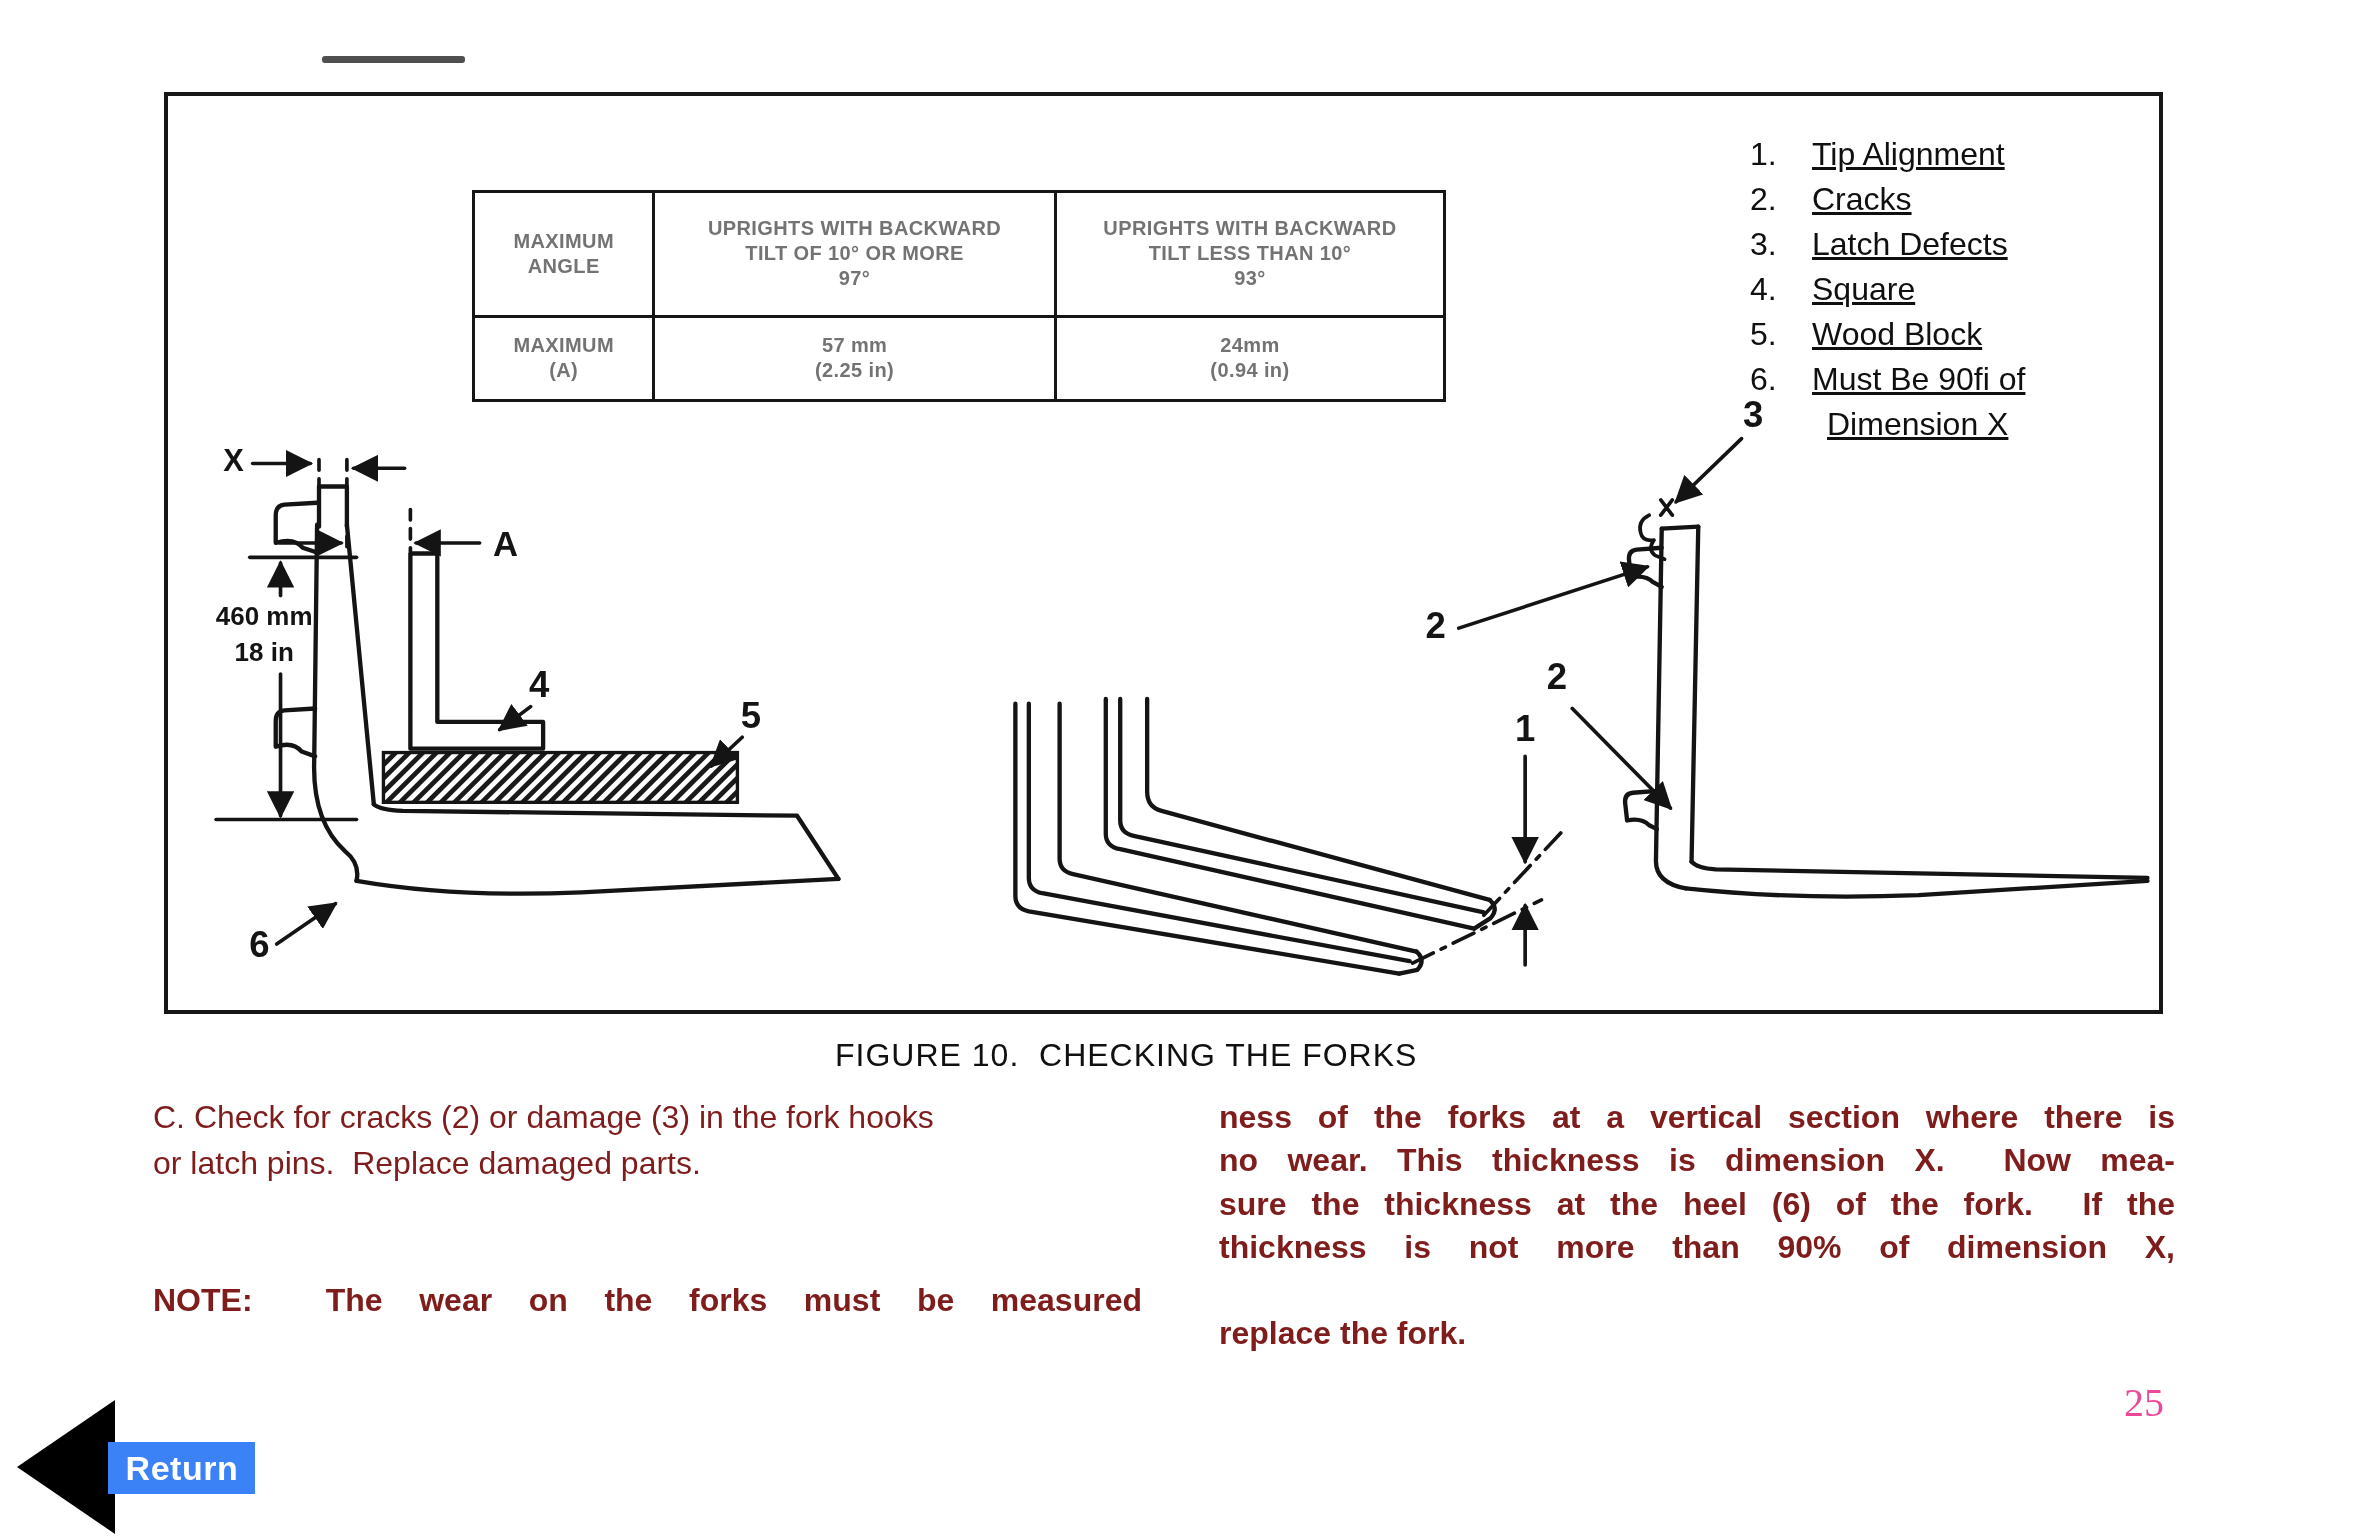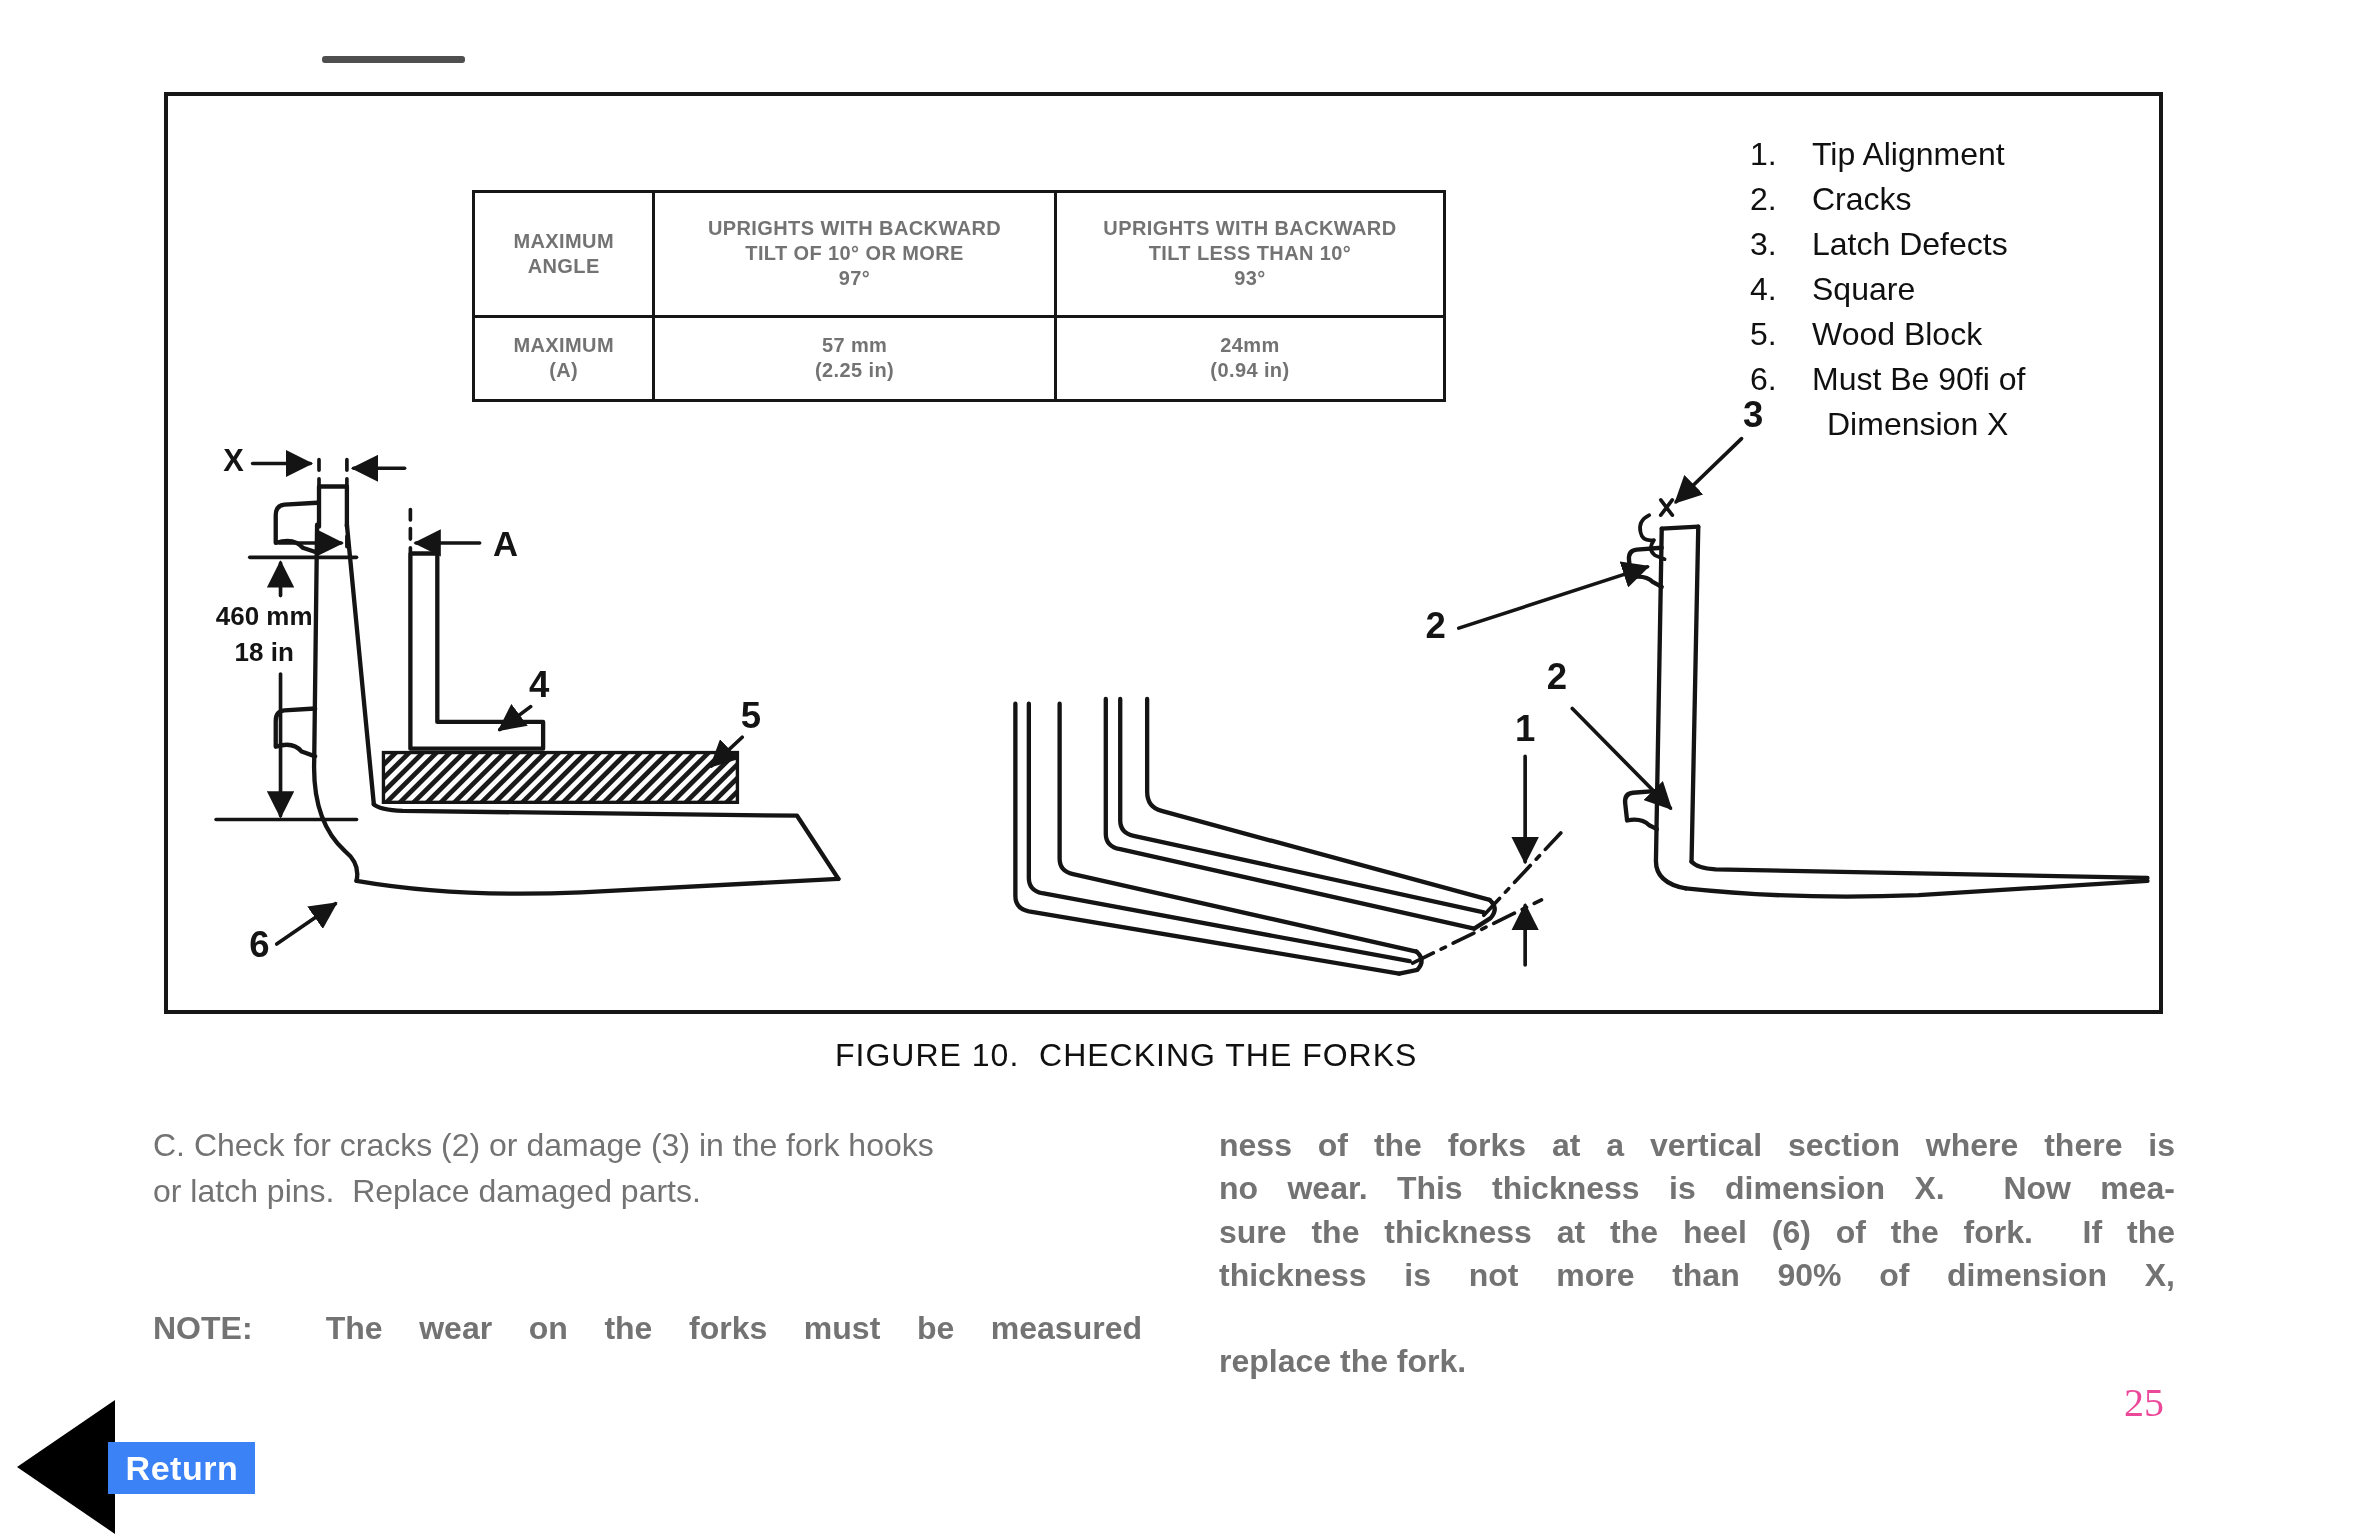--- a/index.html
+++ b/index.html
@@ -18,27 +18,27 @@
               text-align:center;}
   .spec-table td{border:3.9px solid #161616;padding:3.9px 7.7px;vertical-align:middle;background:#fff;}
   .spec-table .c1{width:162px;}
   .spec-table .c2{width:383px;}
   .spec-table .c3{width:371px;}
   .spec-table .hrow td{height:114px;}
   .spec-table .drow td{height:73px;}
 
   
   .legend{position:absolute;left:1582px;top:36px;font-size:32px;line-height:45px;white-space:nowrap;}
-  .legend-row{display:block;}
+  .legend-row{display:block;text-decoration:underline;}
   .legend-num{display:inline-block;width:62px;}
   .legend-indent{padding-left:77px;}
 
   
   .caption{position:absolute;left:835px;top:1037px;font-size:32px;letter-spacing:1px;white-space:nowrap;}
-  .bline{position:absolute;font-size:32px;white-space:nowrap;color:#737373;margin-top:28px;}
+  .bline{position:absolute;font-size:32px;white-space:nowrap;color:#7f1d1d;}
   .fill{white-space:normal;text-align:justify;text-align-last:justify;}
   .bold{font-weight:bold;}
   .colL{left:153px;width:989px;}
   .colR{left:1219px;width:956px;}
 
   .page-number{position:absolute;left:2124px;top:1379px;font-family:"Liberation Serif",serif;
                font-size:40px;color:#ec4899;}
 
   
   .return-button{position:absolute;left:17.4px;top:1400px;width:241px;height:137px;cursor:pointer;}

